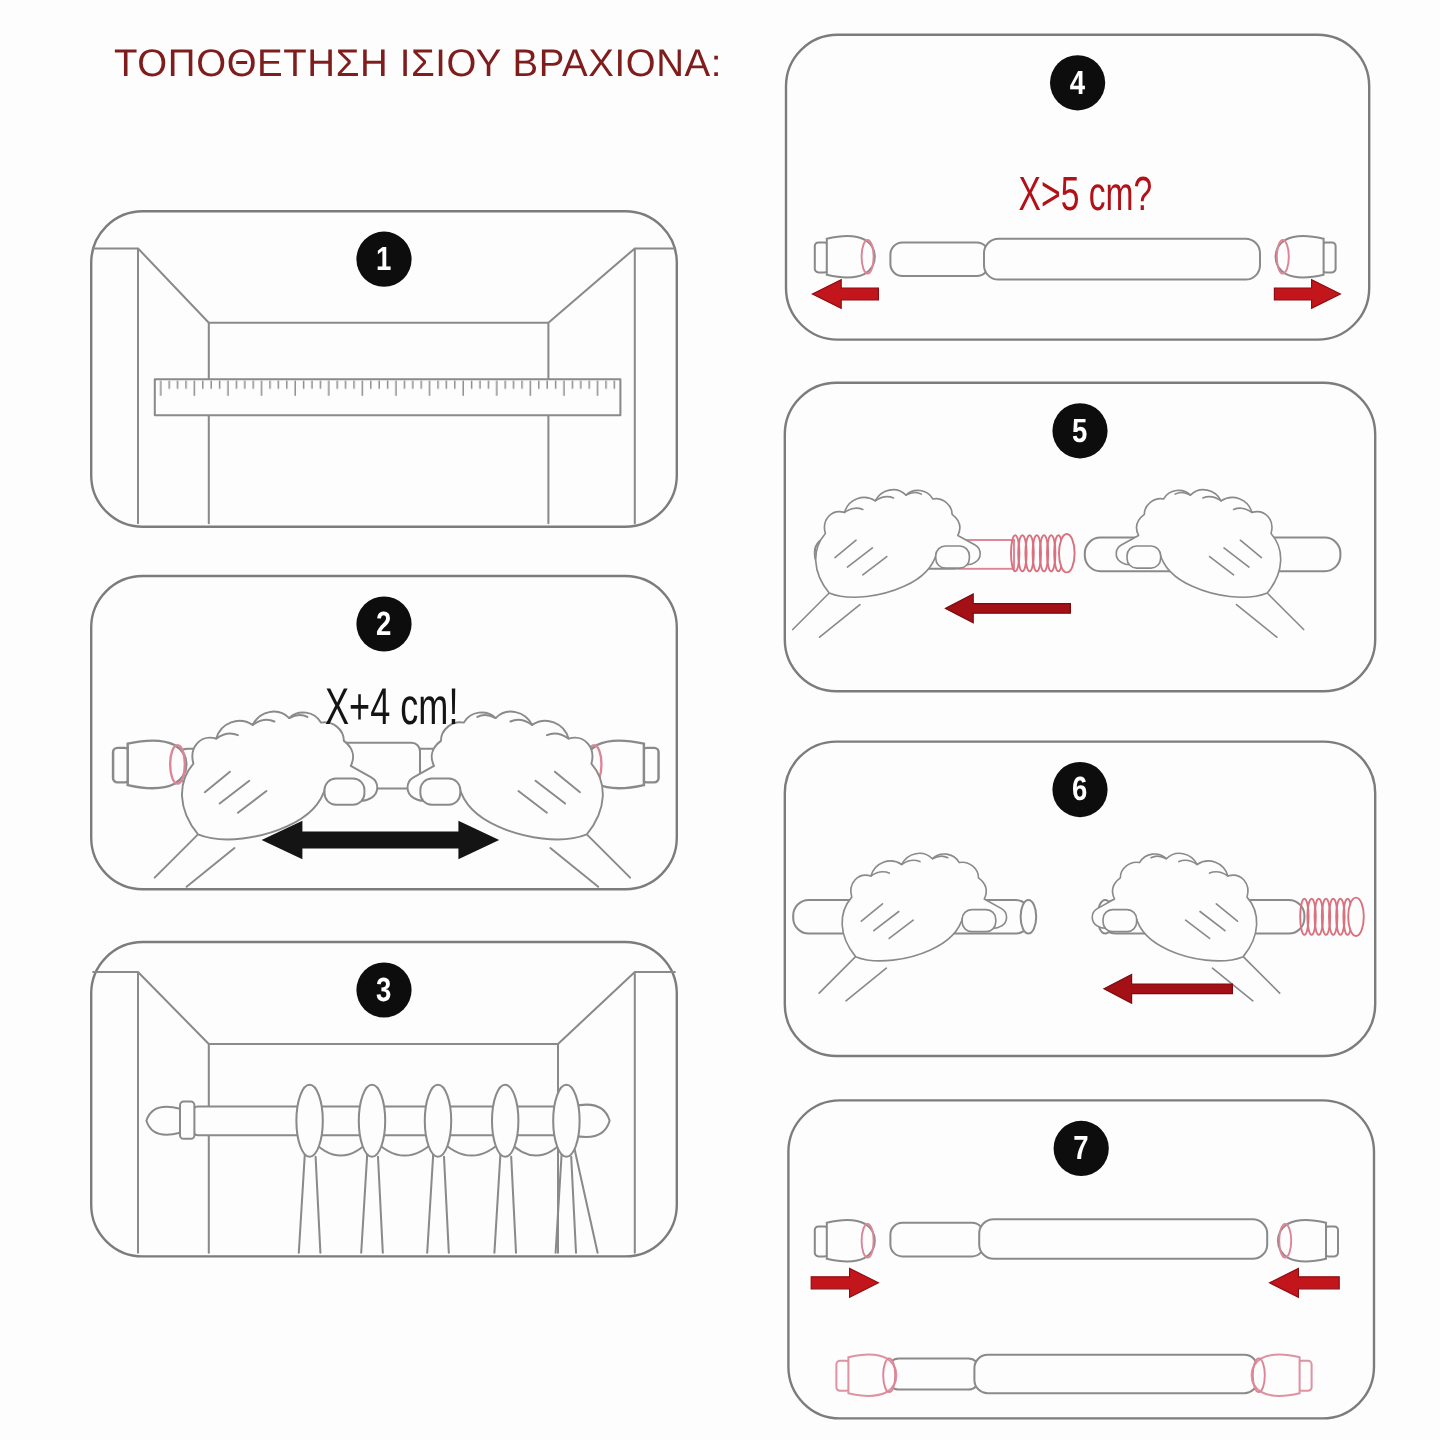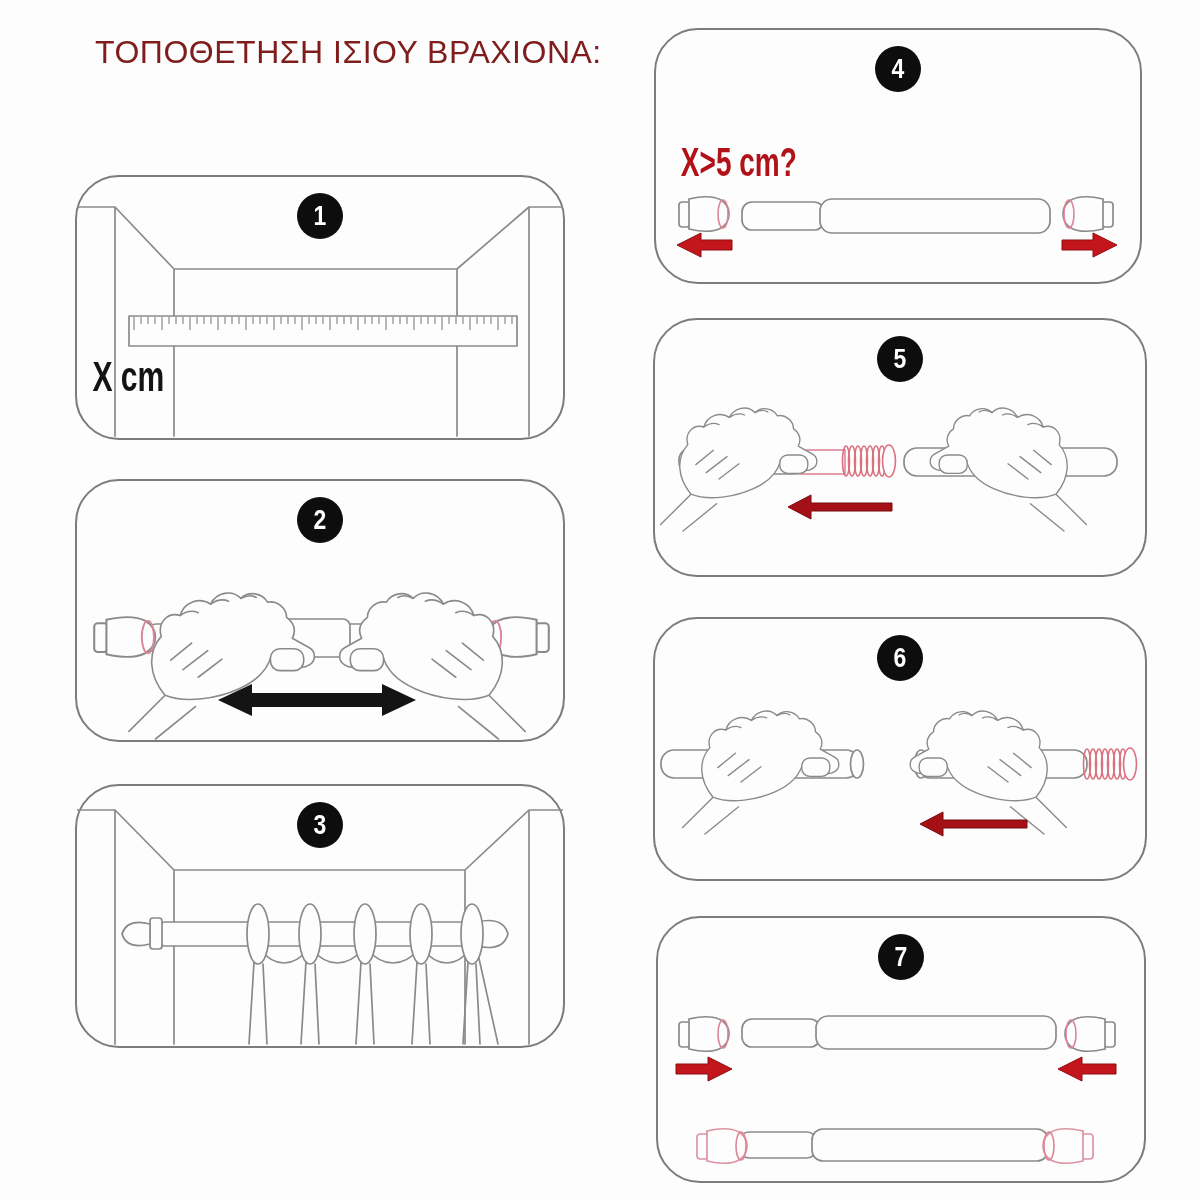--- a/index.html
+++ b/index.html
@@ -28,22 +28,22 @@
   .badge{
     position:absolute;top:16px;left:50%;transform:translateX(-50%);
     width:46px;height:46px;border-radius:50%;background:#0d0d0d;
     display:flex;align-items:center;justify-content:center;z-index:3;
   }
   .badge span{
     color:#ffffff;font-weight:700;font-size:28px;line-height:1;
     transform:scaleX(.82);
   }
   .stencil{
-    position:absolute;left:0;right:0;text-align:left;
-    font-weight:700;letter-spacing:0;white-space:nowrap;z-index:3;
+    position:absolute;left:12px;right:0;text-align:center;
+    font-weight:400;letter-spacing:0;white-space:nowrap;z-index:3;
   }
   .stencil span{display:inline-block;transform:scaleX(.70);transform-origin:center;}
   .lbl-black{color:#141414;font-size:43px;}
   .lbl-red{color:#b11117;font-size:40px;}
   
   .ln{fill:none;stroke:#8a8a8a;stroke-width:1.7;stroke-linecap:round;stroke-linejoin:round;}
   .fw{fill:#fdfdfe;stroke:#8a8a8a;stroke-width:1.7;stroke-linejoin:round;}
   .pinkln{fill:none;stroke:#dd8596;stroke-width:1.6;}
   .pinkfw{fill:#fdfdfe;stroke:#dd8596;stroke-width:1.6;}
   .red-bright{fill:#c3161c;stroke:#8e0d11;stroke-width:1;}
@@ -103,41 +103,41 @@
 </svg>
 
 <div>
 
   <div class="page-title">ΤΟΠΟΘΕΤΗΣΗ ΙΣΙΟΥ ΒΡΑΧΙΟΝΑ:</div>
 
   <section class="panel" id="p1">
     <div class="badge">
         <span>1</span>
       </div>
-    <div class="stencil lbl-black" style="top:175px"><span>X cm</span></div>
     <svg width="486" height="261" viewBox="0 0 486 261">
       <defs>
         <pattern id="ticks" width="28" height="14" patternUnits="userSpaceOnUse">
           <path d="M1 0 V13 M8 0 V7 M15 0 V7 M22 0 V7" stroke="#8a8a8a" stroke-width="1.2" fill="none"></path>
         </pattern>
       </defs>
       <g>
         <path class="ln" d="M0 30 L38 30 L38 259 M38 30 L97 92 L380 92 L452 30 L488 30 M452 30 L452 259 M97 92 L97 259 M380 92 L380 259"></path>
       </g>
       <g>
         <rect class="fw" x="52" y="139" width="388" height="30"></rect>
         <rect x="53" y="140" width="386" height="13" fill="url(#ticks)"></rect>
       </g>
     </svg>
   </section>
 
   <section class="panel" id="p2">
     <div class="badge">
         <span>2</span>
       </div>
+    <div class="stencil lbl-black" style="top:84px"><span>X+4 cm!</span></div>
     <svg width="486" height="259" viewBox="0 0 486 259">
       <g>
         <rect class="fw" x="70" y="143" width="372" height="28" rx="9"></rect>
         <rect class="fw" x="181" y="138" width="92" height="38" rx="7"></rect>
         <use href="#cap-g" transform="translate(16,133) scale(1.22,1.15)" color="#8a8a8a"></use>
         <use href="#cap-g" transform="translate(473,133) scale(-1.22,1.15)" color="#8a8a8a"></use>
       </g>
       <use href="#hand-g" transform="translate(50,87) scale(0.95)"></use>
       <use href="#hand-g" transform="translate(450,87) scale(-0.95,0.95)"></use>
       <path class="black-arrow" d="M141 219 L175 203 L175 212 L305 212 L305 203 L339 219 L305 235 L305 226 L175 226 L175 235 Z"></path>

